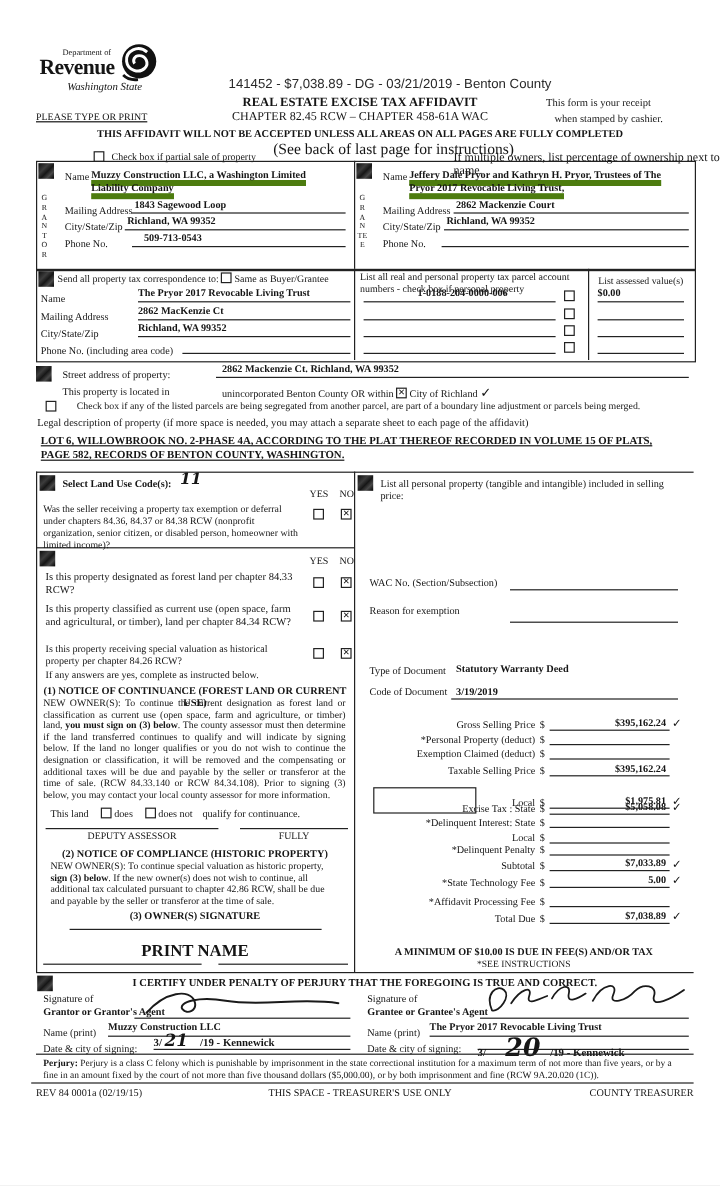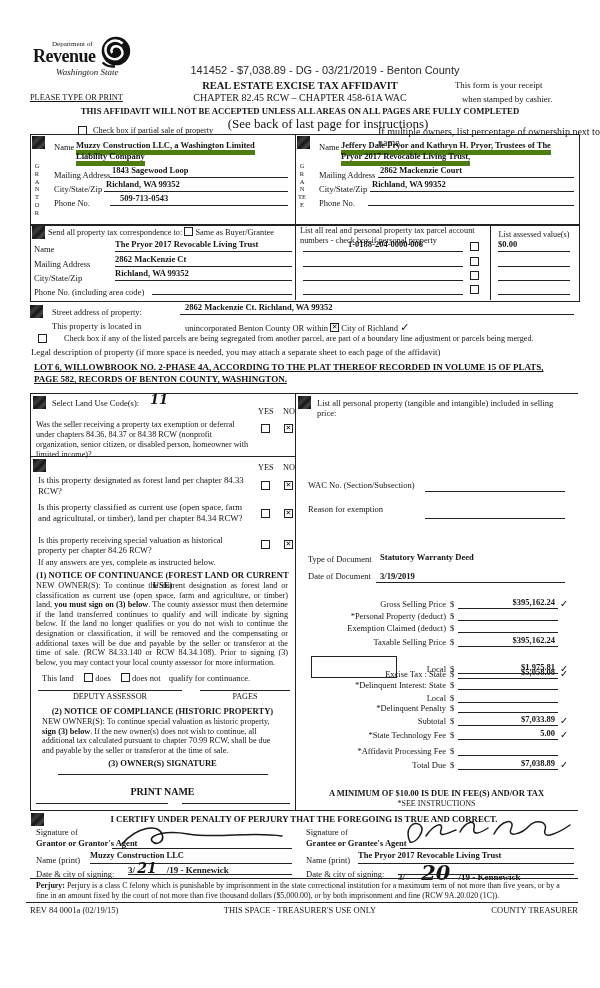--- a/index.html
+++ b/index.html
@@ -134,21 +134,21 @@
   <div class="abs" style="left:64px;top:334px;width:510px;font-size:8.2px;">Check box if any of the listed parcels are being segregated from another parcel, are part of a boundary line adjustment or parcels being merged.</div>
   <div class="abs" style="left:31px;top:347px;width:540px;font-size:8.8px;">Legal description of property (if more space is needed, you may attach a separate sheet to each page of the affidavit)</div>
   <div class="abs b" style="left:34px;top:361px;width:528px;font-size:9px;line-height:12px;text-decoration:underline;">LOT 6, WILLOWBROOK NO. 2-PHASE 4A, ACCORDING TO THE PLAT THEREOF RECORDED IN VOLUME 15 OF PLATS, PAGE 582, RECORDS OF BENTON COUNTY, WASHINGTON.</div>
 
   <div class="abs hline" style="left:30px;top:393px;width:548px;"></div>
   <div class="abs" style="left:30px;top:393px;width:0;height:417px;border-left:1px solid #222;"></div>
   <div class="abs" style="left:295px;top:393px;width:0;height:417px;border-left:1px solid #222;"></div>
   <div class="abs hline" style="left:30px;top:456px;width:265px;"></div>
 
   <div class="abs stamp" style="left:33px;top:396px;"></div>
-  <div class="abs lbl" style="left:52px;top:398px;">Select Land Use Code(s):</div>
+  <div class="abs lbl" style="left:52px;top:398px;font-weight:bold;">Select Land Use Code(s):</div>
   <div class="abs hand b" style="left:150px;top:392px;font-size:13px;">11</div>
   <div class="abs" style="left:258px;top:407px;font-size:8.3px;">YES</div>
   <div class="abs" style="left:283px;top:407px;font-size:8.3px;">NO</div>
   <div class="abs qt" style="left:36px;top:420px;width:218px;font-size:8.2px;">Was the seller receiving a property tax exemption or deferral under chapters 84.36, 84.37 or 84.38 RCW (nonprofit organization, senior citizen, or disabled person, homeowner with limited income)?</div>
   <div class="abs" style="left:261px;top:424px;"><span class="cb"></span></div>
   <div class="abs" style="left:284px;top:424px;"><span class="cb x"></span></div>
 
   <div class="abs stamp" style="left:33px;top:459px;"></div>
   <div class="abs" style="left:258px;top:463px;font-size:8.3px;">YES</div>
   <div class="abs" style="left:283px;top:463px;font-size:8.3px;">NO</div>
@@ -176,43 +176,43 @@
     <span>This land</span>
     <span class="cb" style="margin-left:8px;"></span>
     <span>does</span>
     <span class="cb" style="margin-left:8px;"></span>
     <span>does not</span>
     <span style="margin-left:6px;">qualify for continuance.</span>
   </div>
   <div class="abs uline" style="left:38px;top:680px;width:144px;height:10px;"></div>
   <div class="abs uline" style="left:200px;top:680px;width:90px;height:10px;"></div>
   <div class="abs ctr" style="left:38px;top:692px;width:144px;font-size:8.2px;">DEPUTY ASSESSOR</div>
-  <div class="abs ctr" style="left:200px;top:692px;width:90px;font-size:8.2px;">PAGES</div>
+  <div class="abs ctr" style="left:200px;top:692px;width:90px;font-size:8.2px;">FULLY</div>
 
   <div class="abs ctr b" style="left:30px;top:706px;width:265px;font-size:8.6px;">(2) NOTICE OF COMPLIANCE (HISTORIC PROPERTY)</div>
   <div class="abs" style="left:42px;top:717px;width:238px;font-size:8.2px;line-height:9.6px;">
-    <span>NEW OWNER(S): To continue special valuation as historic property, </span><span class="b">sign (3) below</span><span>. If the new owner(s) does not wish to continue, all additional tax calculated pursuant to chapter 70.99 RCW, shall be due and payable by the seller or transferor at the time of sale.</span>
+    <span>NEW OWNER(S): To continue special valuation as historic property, </span><span class="b">sign (3) below</span><span>. If the new owner(s) does not wish to continue, all additional tax calculated pursuant to chapter 42.86 RCW, shall be due and payable by the seller or transferor at the time of sale.</span>
   </div>
   <div class="abs ctr b" style="left:30px;top:758px;width:265px;font-size:8.6px;">(3) OWNER(S) SIGNATURE</div>
   <div class="abs uline" style="left:58px;top:764px;width:210px;height:10px;"></div>
-  <div class="abs ctr b" style="left:30px;top:786px;width:265px;font-size:10px;">PRINT NAME</div>
+  <div class="abs ctr b" style="left:30px;top:786px;width:265px;font-size:14px;">PRINT NAME</div>
   <div class="abs uline" style="left:36px;top:793px;width:132px;height:10px;"></div>
   <div class="abs uline" style="left:182px;top:793px;width:108px;height:10px;"></div>
 
   <div class="abs stamp" style="left:298px;top:396px;"></div>
   <div class="abs" style="left:317px;top:398px;width:246px;font-size:8.5px;line-height:10px;">List all personal property (tangible and intangible) included in selling price:</div>
 
   <div class="abs" style="left:308px;top:480px;font-size:8.5px;">WAC No. (Section/Subsection)</div>
   <div class="abs uline" style="left:425px;top:481px;width:140px;height:10px;"></div>
   <div class="abs" style="left:308px;top:504px;font-size:8.5px;">Reason for exemption</div>
   <div class="abs uline" style="left:425px;top:508px;width:140px;height:10px;"></div>
 
   <div class="abs" style="left:308px;top:554px;font-size:8.5px;">Type of Document</div>
   <div class="abs val" style="left:380px;top:552px;font-size:8.6px;">Statutory Warranty Deed</div>
-  <div class="abs" style="left:308px;top:571px;font-size:8.5px;">Date of Document</div>
+  <div class="abs" style="left:308px;top:571px;font-size:8.5px;">Code of Document</div>
   <div class="abs val" style="left:380px;top:571px;font-size:8.6px;">3/19/2019</div>
   <div class="abs uline" style="left:376px;top:574px;width:189px;height:8px;"></div>
 
   <div class="abs box" style="left:311px;top:656px;width:84px;height:20px;border-width:1.5px;"></div>
 
   <div class="finrow" style="top:597px;">
       <span class="flbl">Gross Selling Price</span>
       <span class="fdol">$</span>
       <span class="fline">$395,162.24</span>
       <span class="fchk chk">✓</span>

